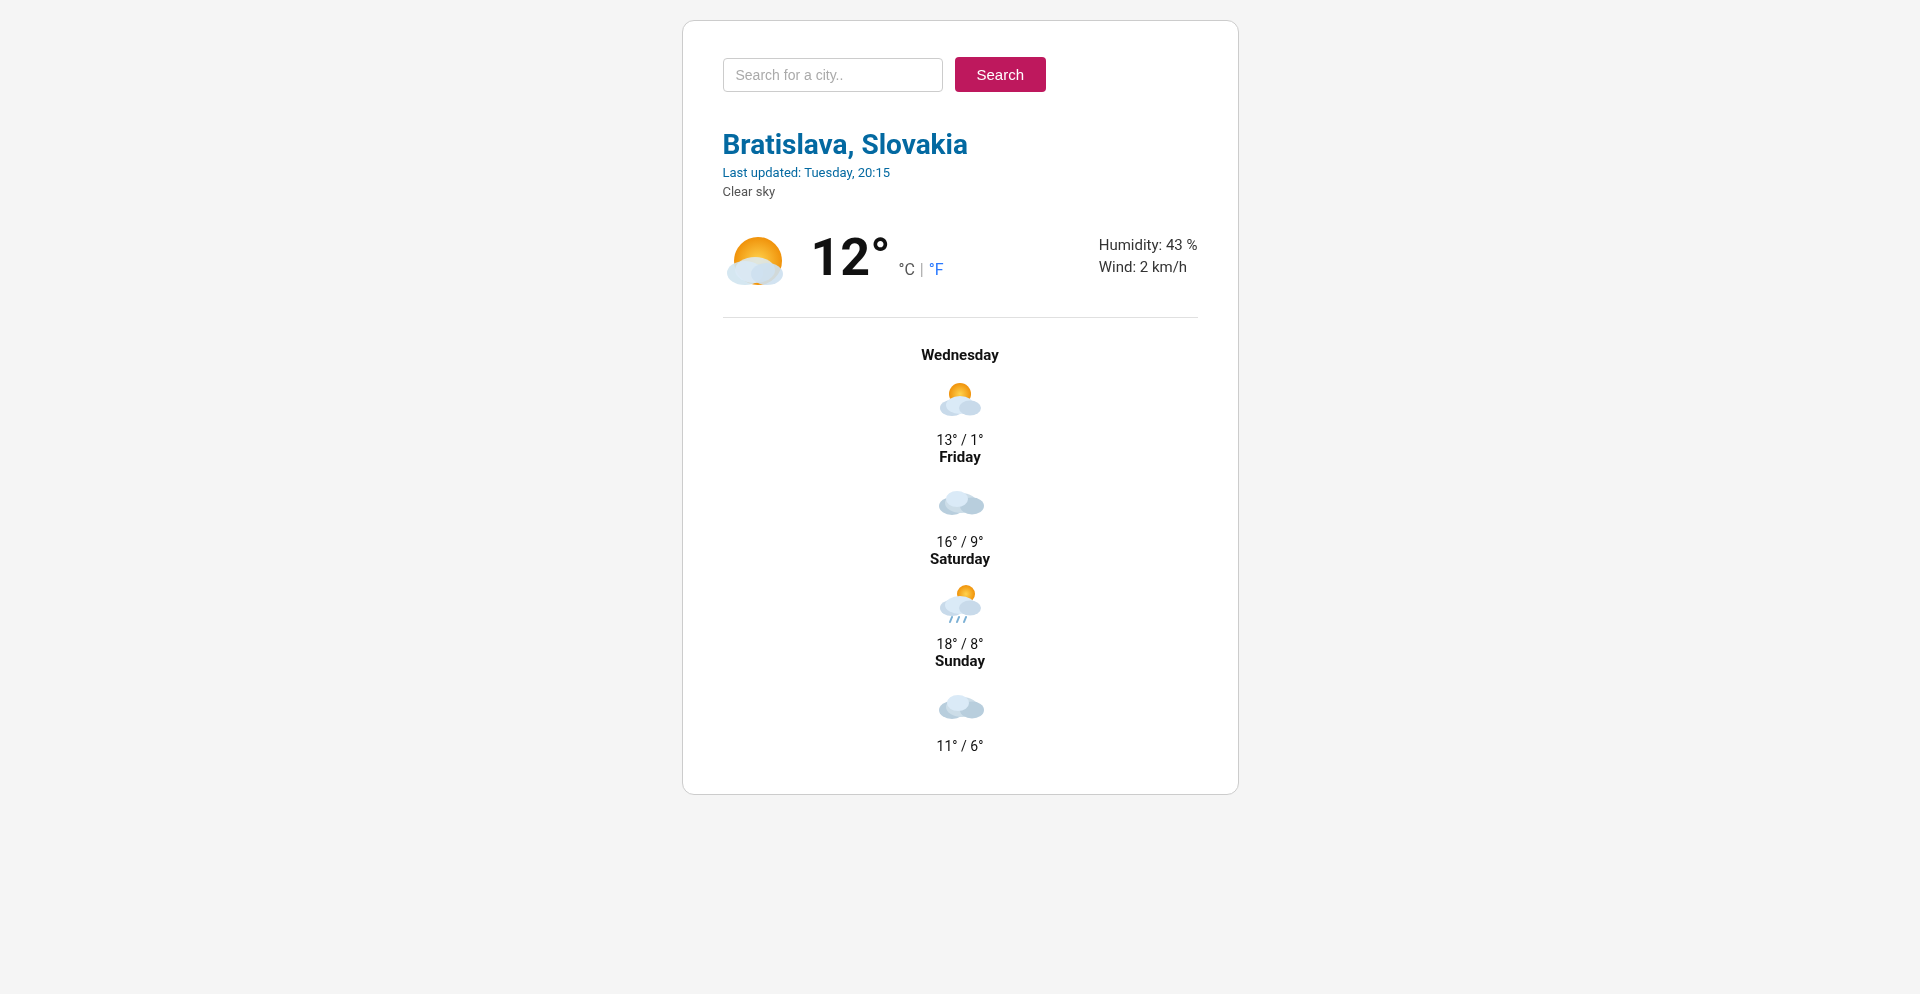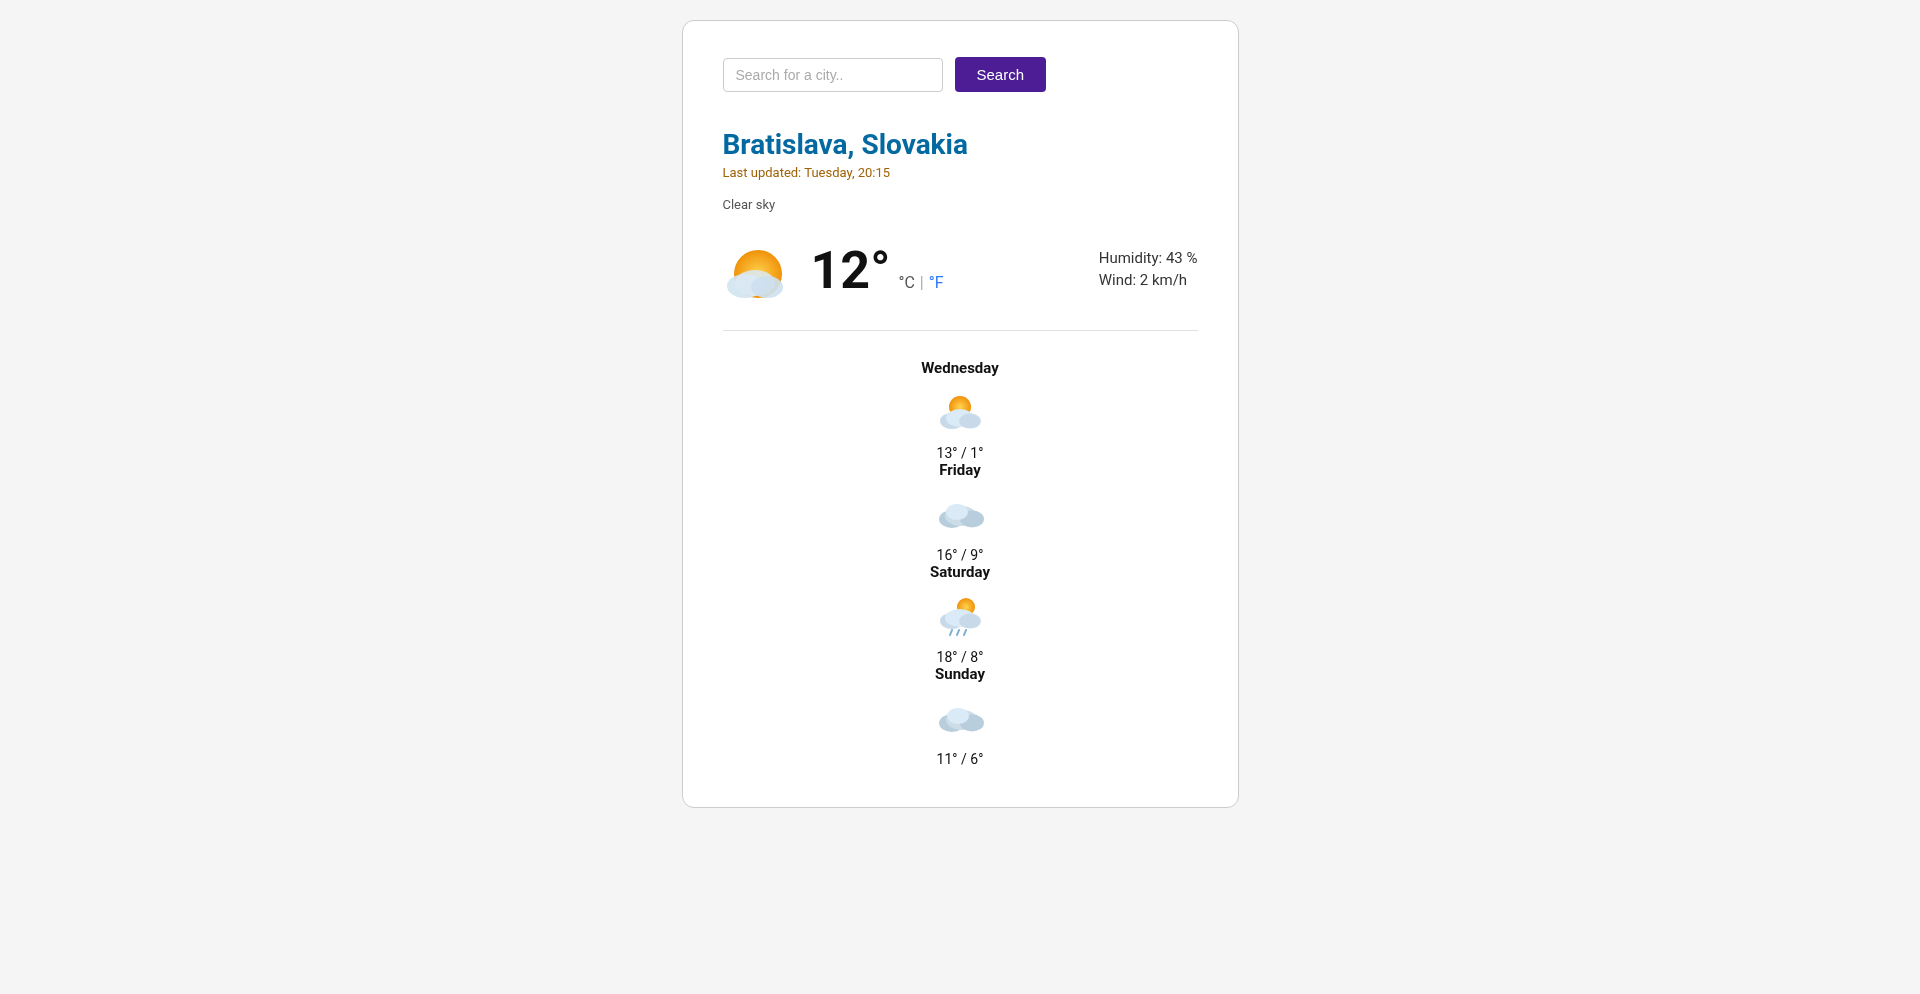--- a/index.html
+++ b/index.html
@@ -32,39 +32,39 @@
       padding: 8px 12px;
       font-size: 14px;
       color: #555;
       width: 220px;
       outline: none;
     }
     .search-input::placeholder {
       color: #aaa;
     }
     .search-button {
-      background: #4c1d95;
+      background: #be185d;
       color: #ffffff;
       border: none;
       border-radius: 4px;
       padding: 9px 22px;
       font-size: 15px;
       font-weight: 500;
       cursor: pointer;
     }
     .city-name {
       font-size: 28px;
       font-weight: 700;
       color: #0369a1;
       margin-bottom: 4px;
     }
     .last-updated {
       font-size: 13px;
-      color: #a16207;
-      margin-bottom: 17px;
+      color: #0369a1;
+      margin-bottom: 4px;
     }
     .condition {
       font-size: 13px;
       color: #555;
       margin-bottom: 24px;
     }
     .current-weather {
       display: flex;
       align-items: center;
       gap: 0;

